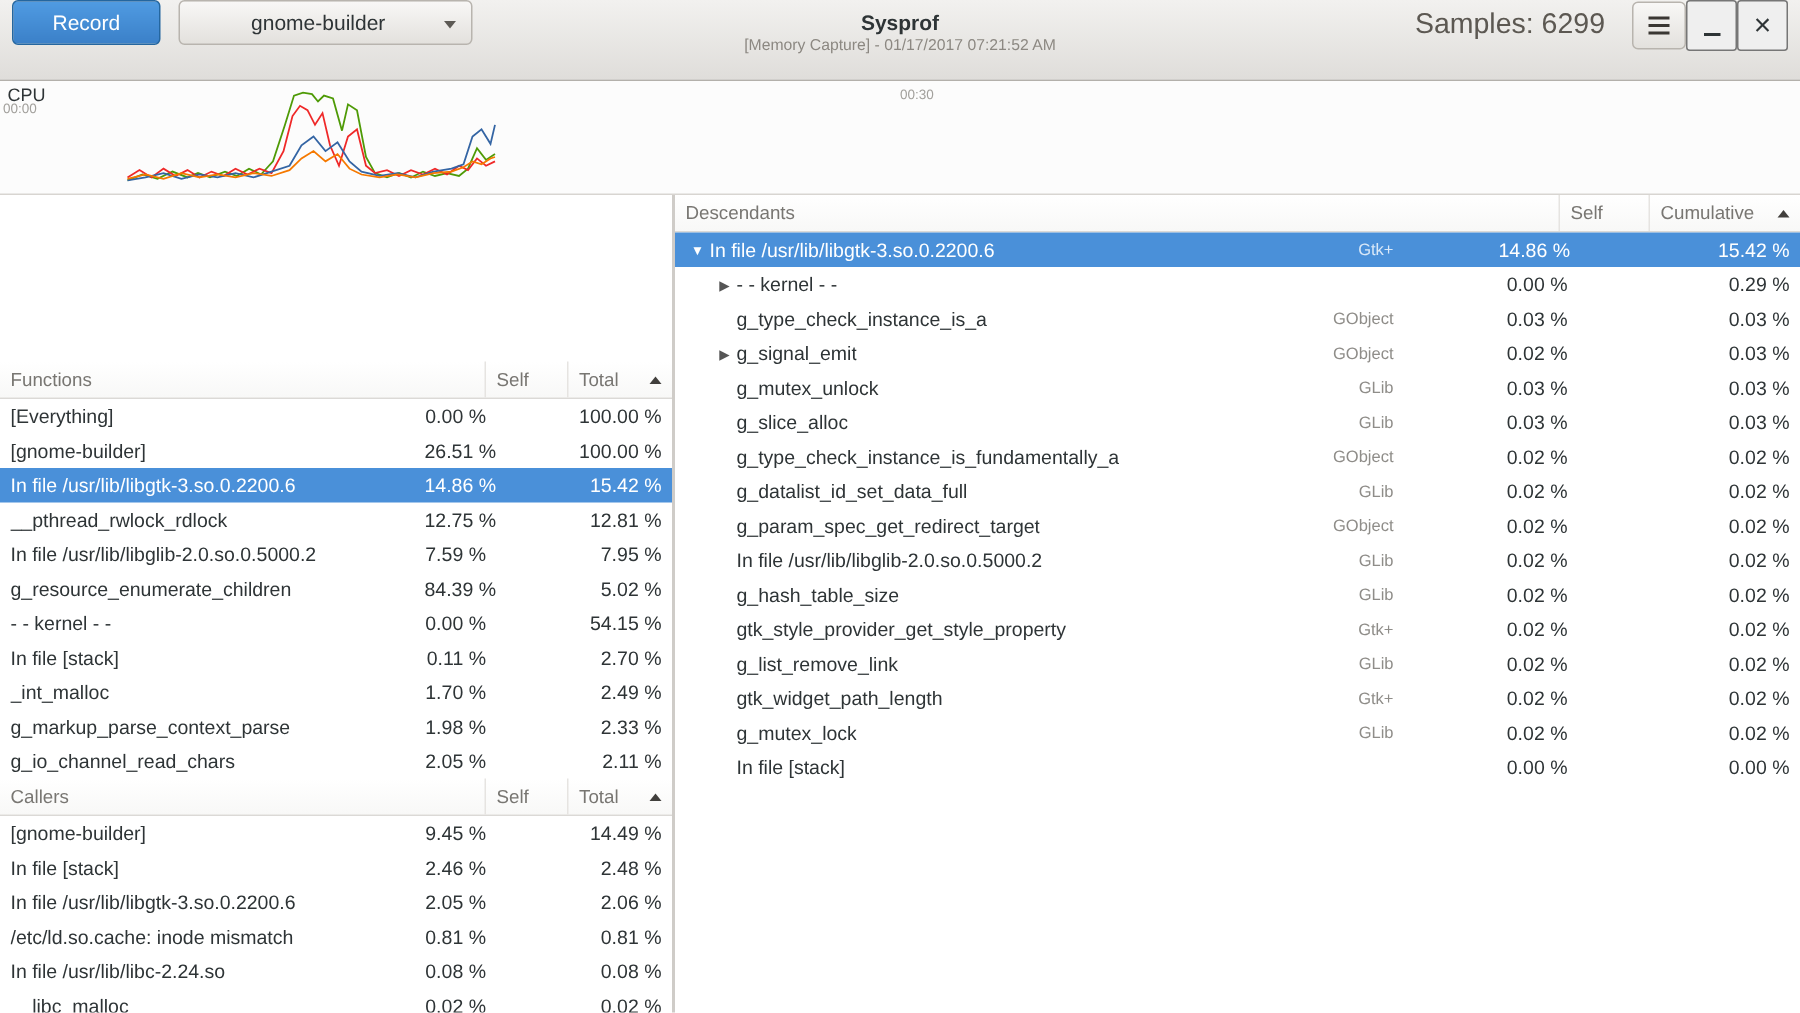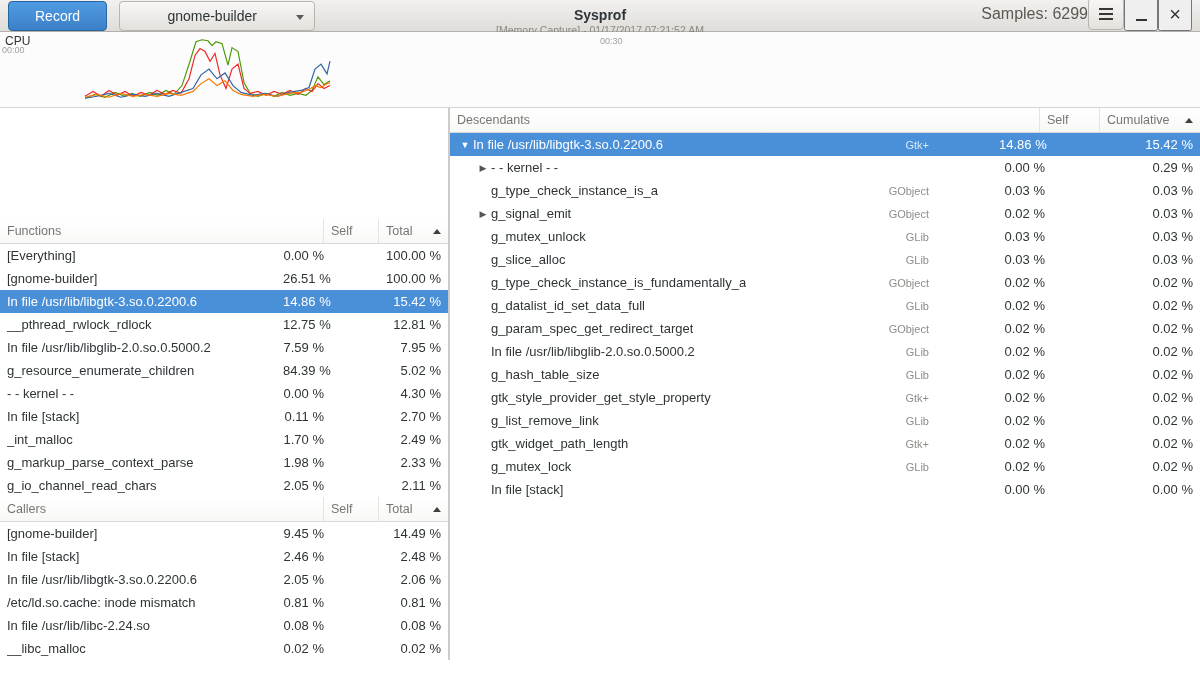--- a/index.html
+++ b/index.html
@@ -1,34 +1,34 @@
 <!DOCTYPE html>
 <html style="--sel: #4a90d9;"><head>
 <meta charset="utf-8">
 <style>
   * { margin:0; padding:0; box-sizing:border-box; }
   html,body { width:1200px; height:675px; overflow:hidden; }
   body { font-family:"Liberation Sans", sans-serif; font-size:13px; color:#2e3436; background:#fff; }
   :root { --sel:#4a90d9; }
 
   
-  .headerbar { height:32px; background:linear-gradient(#f2f1ef,#dfddda); border-bottom:1px solid #b3b0ab;
-               display:flex; align-items:flex-end; padding:0 8px; position:relative; }
+  .headerbar { height:54px; background:linear-gradient(#f2f1ef,#dfddda); border-bottom:1px solid #b3b0ab;
+               display:flex; align-items:flex-start; padding:0 8px; position:relative; }
   .btn { height:30px; border-radius:4px; display:flex; align-items:center; justify-content:center;
          font-size:14px; cursor:default; }
   .record { background:linear-gradient(#509be2,#3b80c8); border:1px solid #24669f; color:#fff; padding:0 26px; }
   .proc-select { background:linear-gradient(#f8f7f6,#e3e1dd); border:1px solid #b8b4ae; color:#2e3436;
                  width:196px; margin-left:12px; position:relative; padding:0 22px 0 12px; }
   .chevron-down { width:0; height:0; border-left:4px solid transparent; border-right:4px solid transparent;
                   border-top:5px solid #5d5a55; position:absolute; right:10px; top:13px; }
   .title-box { position:absolute; left:50%; top:6px; transform:translateX(-50%); text-align:center; }
   .app-title { font-weight:bold; font-size:14px; color:#2e3436; line-height:18px; }
   .app-subtitle { font-size:10.5px; color:#8c8882; line-height:13px; }
   .hdr-right { margin-left:auto; display:flex; align-items:center; }
-  .samples { color:#5c5852; font-size:16px; }
+  .samples { color:#5c5852; font-size:19px; margin-right:18px; }
   .menu-btn { width:36px; height:32px; background:linear-gradient(#f8f7f6,#e3e1dd); border:1px solid #b8b4ae;
               border-radius:4px; display:flex; align-items:center; justify-content:center; }
   .menu-bars { display:flex; flex-direction:column; gap:3px; }
   .menu-bars i { display:block; width:14px; height:2px; background:#3a3733; }
   .win-btn { width:34px; height:34px; display:flex; align-items:center; justify-content:center; color:#2e3436; }
   .min-glyph { width:11px; height:2px; background:#2e3436; margin-top:12px; }
   .close-glyph { font-size:20px; line-height:20px; }
 
   
   .cpu-strip { height:76px; position:relative; background:#fcfcfc; border-bottom:1px solid #d8d5d1; }
@@ -179,21 +179,21 @@
     </div>
     <div class="c-self">84.39 %</div>
     <div class="c-total">5.02 %</div>
   </div>
 
   <div class="row">
     <div class="cell-name">
       <span class="fn-text">- - kernel - -</span>
     </div>
     <div class="c-self">0.00 %</div>
-    <div class="c-total">4.30 %</div>
+    <div class="c-total">54.15 %</div>
   </div>
 
   <div class="row">
     <div class="cell-name">
       <span class="fn-text">In file [stack]</span>
     </div>
     <div class="c-self">0.11 %</div>
     <div class="c-total">2.70 %</div>
   </div>
 

